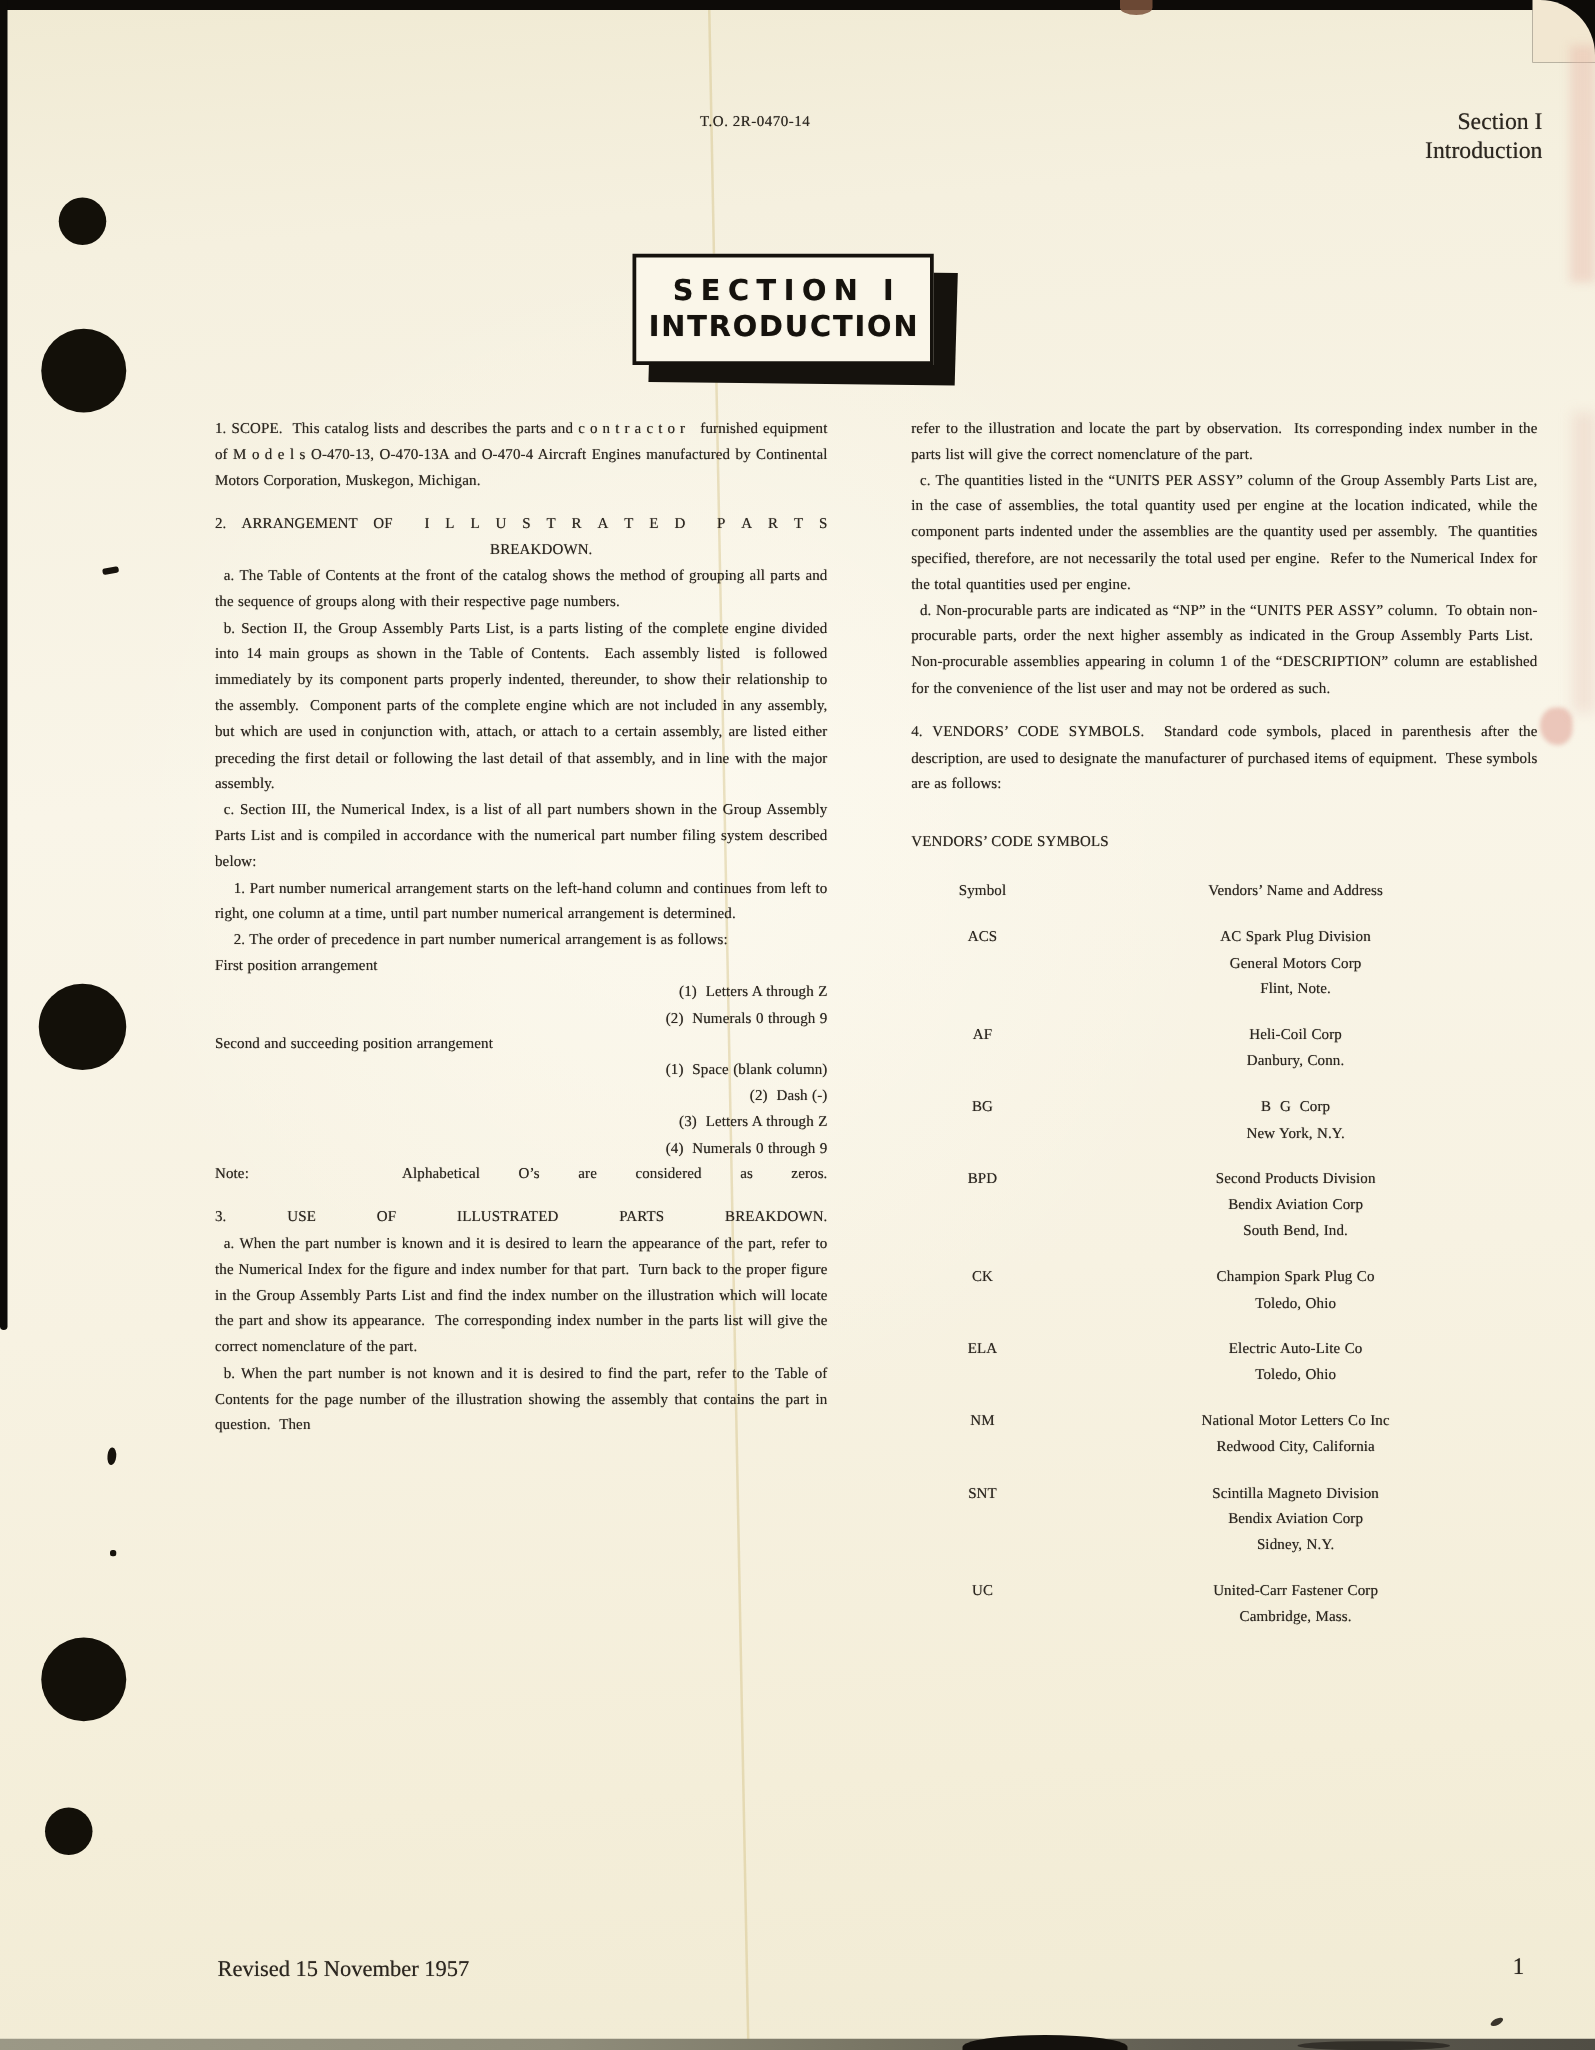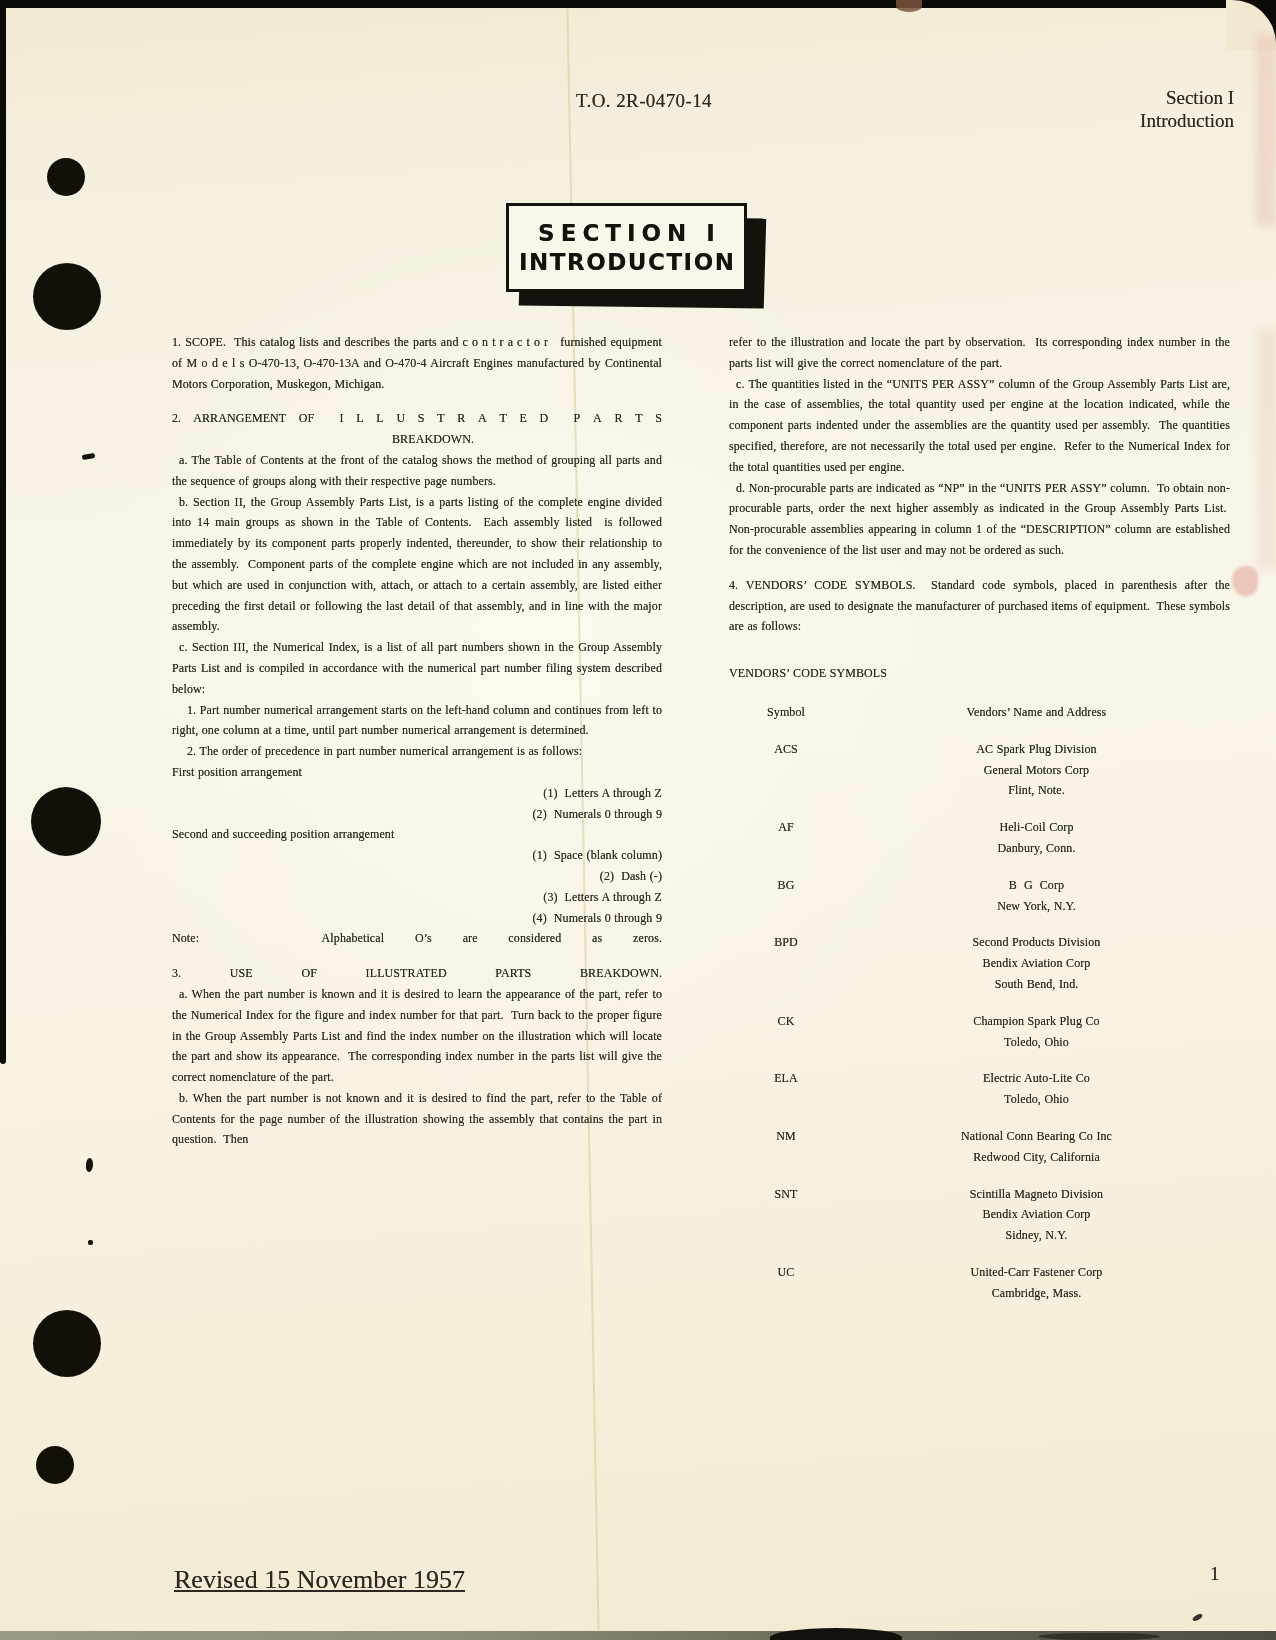--- a/index.html
+++ b/index.html
@@ -37,23 +37,23 @@
   .spot-top { position:absolute; left:896px; top:0; width:26px; height:12px; background:#7d543c; border-radius:0 0 50% 50%; opacity:.85; }
 
   
   .pk { position:absolute; }
   .pk1 { left:1232px; top:566px; width:26px; height:30px; background:rgba(222,152,140,.5); border-radius:55% 45% 50% 60%; filter:blur(1.5px); }
   .pk2 { left:1256px; top:36px; width:20px; height:190px; background:rgba(228,176,162,.38); filter:blur(4px); }
   .pk3 { left:1258px; top:330px; width:18px; height:240px; background:rgba(224,176,164,.25); filter:blur(5px); }
   .crease { position:absolute; left:582px; top:-6px; width:2px; height:1652px; background:rgba(208,188,122,.4); transform:rotate(-1.1deg); }
 
   
-  .hdr-doc { position:absolute; left:576px; top:90px; font-size:19px; letter-spacing:.4px; }
+  .hdr-doc { position:absolute; left:560px; top:90px; font-size:12px; letter-spacing:.4px; }
   .hdr-sec { position:absolute; right:42px; top:86px; text-align:right; font-size:19px; line-height:23px; }
-  .ftr-rev { position:absolute; left:174px; top:1565px; font-size:26px;text-decoration:underline; }
+  .ftr-rev { position:absolute; left:174px; top:1565px; font-size:18px; }
   .ftr-page { position:absolute; left:1210px; top:1563px; font-size:19px; }
 
   
   .banner-shadow { position:absolute; left:520px; top:217px; width:245px; height:90px; background:#15120d; transform:skew(-1.6deg,.7deg); }
   .banner { position:absolute; left:506px; top:203px; width:241px; height:89px; box-sizing:border-box;
     background:#faf6e9; border:3.5px solid #15120d; display:flex; flex-direction:column; align-items:center; justify-content:center; gap:3px;
     font-family:"DejaVu Sans", sans-serif; font-weight:bold; color:#15120d; }
   .banner .l1 { font-size:23px; letter-spacing:6px; margin-right:-6px; }
   .banner .l2 { font-size:23px; letter-spacing:1.5px; margin-right:-1.5px; }
 
@@ -172,21 +172,21 @@
         <div class="blk v-row">
           <span class="v-sym">ELA</span>
           <div class="v-lines">
             <div>Electric Auto-Lite Co</div>
             <div>Toledo, Ohio</div>
           </div>
         </div>
         <div class="blk v-row">
           <span class="v-sym">NM</span>
           <div class="v-lines">
-            <div>National Conn Bearing Co Inc</div>
+            <div>National Motor Letters Co Inc</div>
             <div>Redwood City, California</div>
           </div>
         </div>
         <div class="blk v-row">
           <span class="v-sym">SNT</span>
           <div class="v-lines">
             <div>Scintilla Magneto Division</div>
             <div>Bendix Aviation Corp</div>
             <div>Sidney, N.Y.</div>
           </div>

